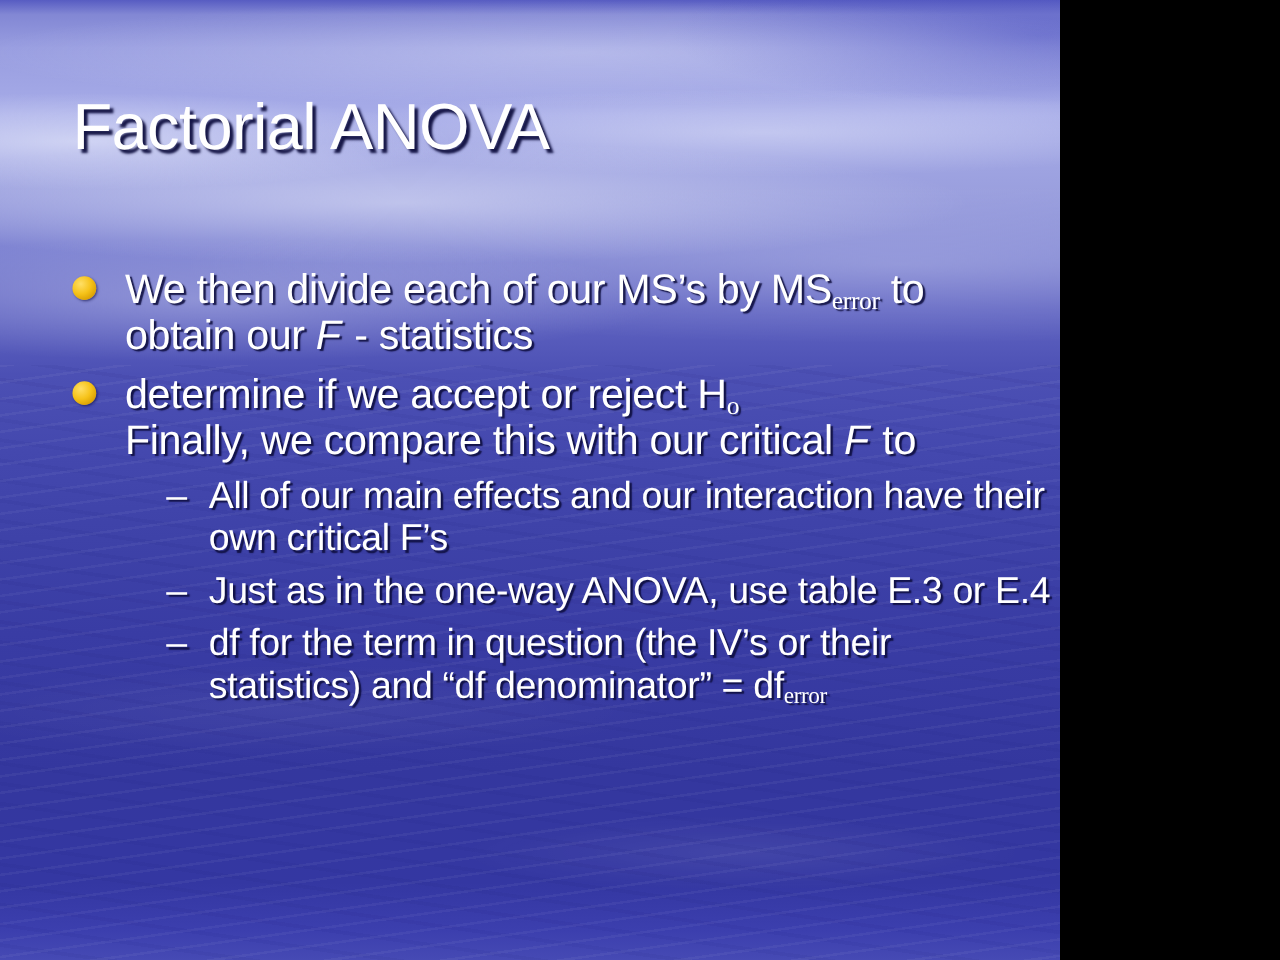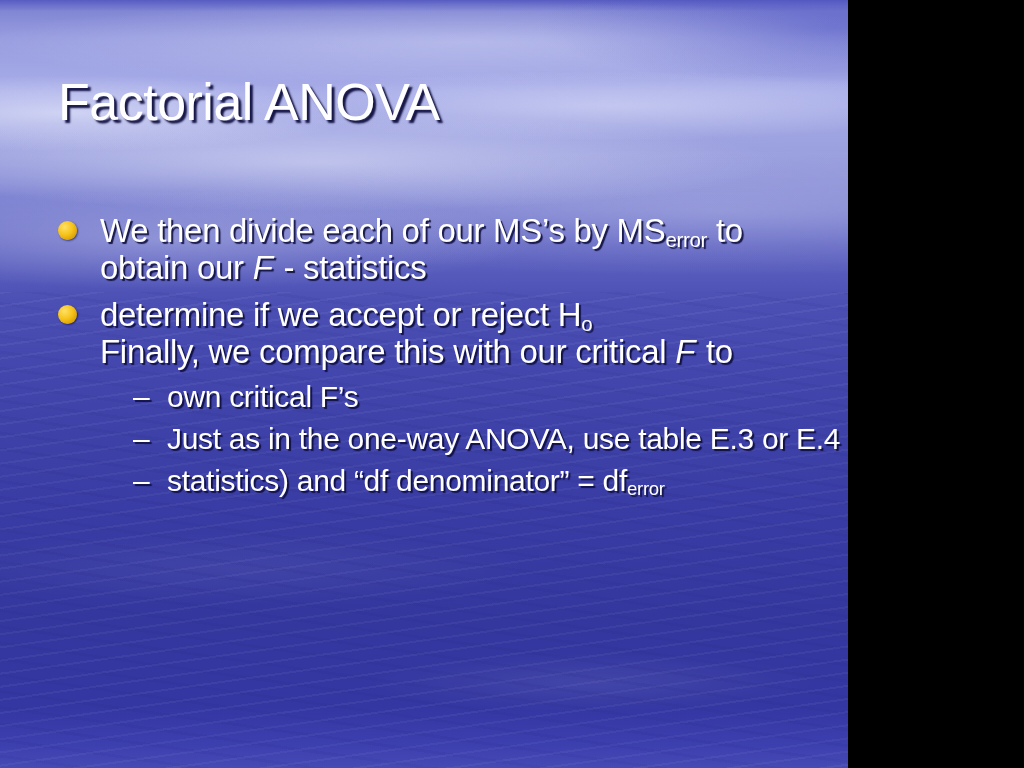--- a/index.html
+++ b/index.html
@@ -67,21 +67,21 @@
   }
   .b1{display:flex;align-items:flex-start;font-size:33px;line-height:37px;letter-spacing:-0.3px;margin:0 0 10px 0;}
   .b1 .marker{flex:none;width:42px;padding-top:9px;text-shadow:none;}
   .b1 .dot{display:block;width:19px;height:19px;border-radius:50%;
     background:radial-gradient(circle at 35% 32%, #ffdf66 0%, #f6c31a 45%, #d89d00 80%, #b07f00 100%);
     box-shadow:1px 1px 2px rgba(15,15,70,.6);}
   .b2{display:flex;align-items:flex-start;font-size:30px;line-height:34px;letter-spacing:-0.3px;margin:0 0 8px 0;padding-left:75px;}
   .b2 .marker{flex:none;width:34px;}
   .txt{flex:1;min-width:0;}
   .line{white-space:nowrap;}
-  .s-sub{font-size:.62em;line-height:0;position:relative;top:.24em;}
+  .s-sub{font-size:.62em;line-height:0;position:relative;top:.24em;font-family:Liberation Serif, serif;}
   .s-i{font-style:italic;padding-right:2px;}
 </style>
 </head>
 <body>
 
 <div class="slide">
   <h1 class="title">Factorial ANOVA</h1>
   <div class="content">
       <div class="b1">
         <span class="marker">
@@ -97,29 +97,31 @@
           <span class="dot"></span>
         </span>
         <div class="txt">
           <div class="line"><span>determine if we accept or reject H</span><span class="s-sub">o</span></div>
           <div class="line"><span>Finally, we compare this with our critical </span><span class="s-i">F</span><span> to</span></div>
         </div>
       </div>
       <div class="b2">
         <span class="marker">–</span>
         <div class="txt">
+          <div class="line"><span>All of our main effects and our interaction have their</span></div>
           <div class="line"><span>own critical F’s</span></div>
         </div>
       </div>
       <div class="b2">
         <span class="marker">–</span>
         <div class="txt">
           <div class="line"><span>Just as in the one-way ANOVA, use table E.3 or E.4</span></div>
         </div>
       </div>
       <div class="b2">
         <span class="marker">–</span>
         <div class="txt">
+          <div class="line"><span>df for the term in question (the IV’s or their</span></div>
           <div class="line"><span>statistics) and “df denominator” = df</span><span class="s-sub">error</span></div>
         </div>
       </div>
     </div>
 </div>
 
 </body></html>

